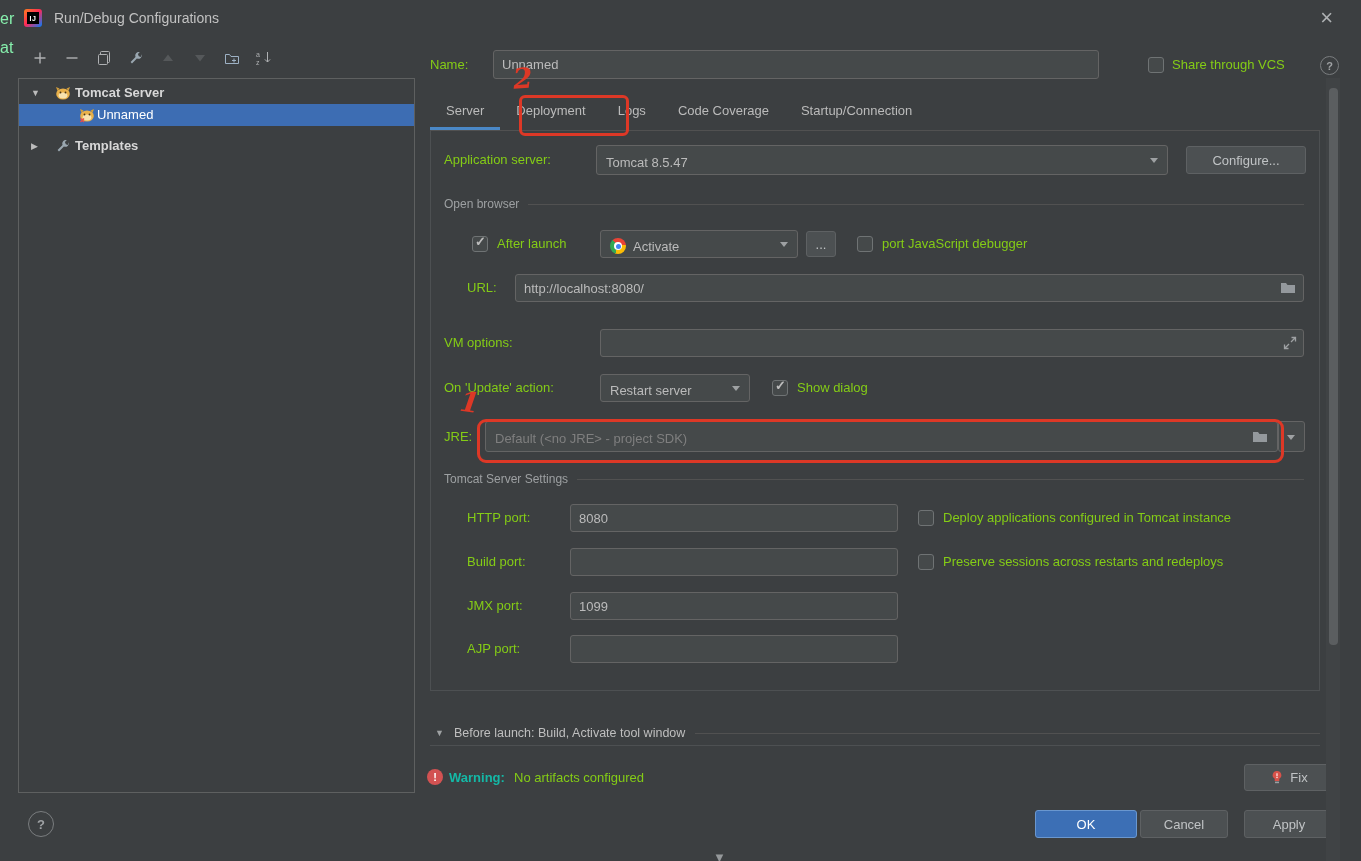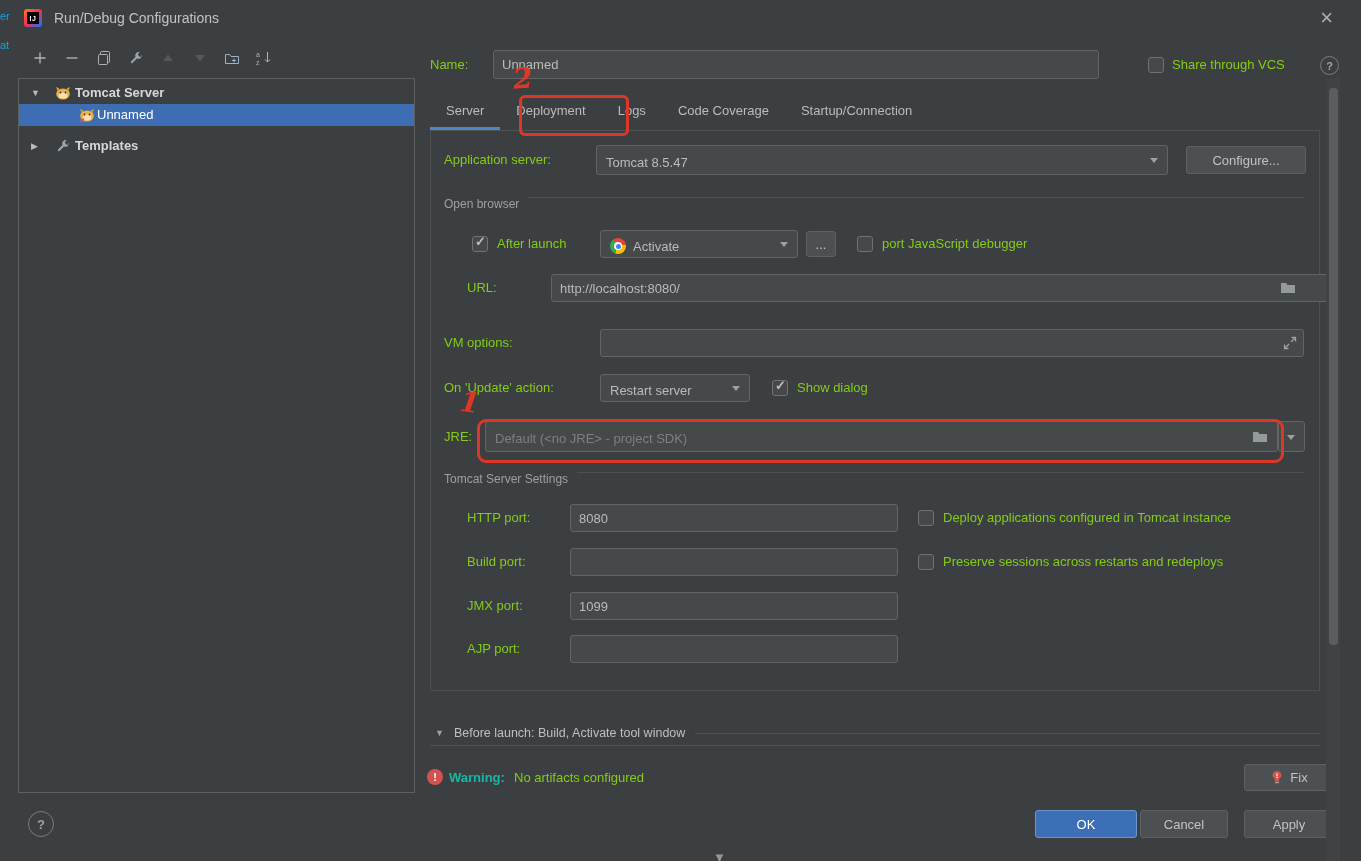--- a/index.html
+++ b/index.html
@@ -10,21 +10,21 @@
     -webkit-font-smoothing:antialiased;
   }
   .abs{position:absolute}
   
   .titlebar{position:absolute;left:0;top:0;right:0;height:36px;display:flex;align-items:center;padding-left:24px;box-sizing:border-box}
   .logo{width:18px;height:18px;border-radius:3px;background:linear-gradient(135deg,#fc801d 0%,#fe2857 48%,#007eff 100%);position:relative;margin-right:12px;flex:0 0 auto}
   .logo-inner{position:absolute;inset:3px;background:#000;color:#fff;font-size:7px;font-weight:bold;display:flex;align-items:center;justify-content:center;letter-spacing:.5px}
   .dlg-title{font-size:14px;color:#c2c2c2}
   .close-icon{position:absolute;right:28px;top:4px;font-size:22px;color:#aeb1b3;line-height:28px;cursor:default}
   .close-icon::before{content:"×"}
-  .bg-frag{position:absolute;left:0;color:#0ea5e9;font-size:11px}
+  .bg-frag{position:absolute;left:0;color:#86efac;font-size:16px}
   .bg-partial-icon{position:absolute;left:713px;top:850px;color:#95989a;font-size:13px}
   .bg-partial-icon::before{content:"▼"}
   
   .toolbar{position:absolute;left:32px;top:46px;height:24px;display:flex;gap:16px;align-items:center}
   .tool{width:16px;height:16px;display:flex;align-items:center;justify-content:center}
   .tree-panel{position:absolute;left:18px;top:78px;width:397px;height:715px;border:1px solid #5e6060;box-sizing:border-box;background:#3c3f41}
   .tree-row{position:absolute;left:0;right:0;height:22px;line-height:22px;white-space:nowrap}
   .tree-row.selected{background:#3d6db3;color:#fff}
   .tree-row .bold{font-weight:bold;color:#d7d7d7}
   .tw{position:absolute;font-size:9px;color:#bcbcbc;top:0}
@@ -33,21 +33,21 @@
   .ticon{position:absolute;top:3px;width:16px;height:16px}
   
   .lbl{position:absolute;color:#84cc16;white-space:nowrap}
   .tf{position:absolute;background:#45494a;border:1px solid #646464;border-radius:3px;box-sizing:border-box;color:#bbbbbb;font:13px "Liberation Sans",sans-serif;padding:0 8px;outline:none}
   .combo{position:absolute;background:#45494a;border:1px solid #646464;border-radius:3px;box-sizing:border-box;display:flex;align-items:center;padding:4px 28px 0 9px;color:#bbbbbb;cursor:default;white-space:nowrap;overflow:hidden}
   .combo-arrow{position:absolute;right:9px;top:50%;margin-top:-2px;width:0;height:0;border-left:4px solid transparent;border-right:4px solid transparent;border-top:5px solid #9ea1a3}
   .btn{position:absolute;background:#4c5052;border:1px solid #5e6163;border-radius:3px;color:#c0c3c5;font:13px "Liberation Sans",sans-serif;display:flex;align-items:center;justify-content:center;cursor:default;box-sizing:border-box;gap:6px}
   .btn.primary{background:#3c6fb5;border-color:#6a97cf;color:#ffffff}
   .checkbox{position:absolute;width:16px;height:16px;background:#45494a;border:1px solid #6f7374;border-radius:3px;box-sizing:border-box}
   .checkbox.checked::after{content:"✓";position:absolute;left:2px;top:-3px;font-size:13px;font-weight:bold;color:#bdbdbd}
-  .section{position:absolute;left:13px;right:15px;display:flex;color:#9da0a2;font-size:12px;white-space:nowrap}
+  .section{position:absolute;left:13px;right:15px;display:flex;align-items:center;color:#9da0a2;font-size:12px;white-space:nowrap}
   .section .line{flex:1;height:1px;background:#515151;margin-left:9px}
   .help-circle{position:absolute;width:17px;height:17px;border:1px solid #7a7d7f;border-radius:50%;color:#9fa2a4;font-size:11px;font-weight:bold;display:flex;align-items:center;justify-content:center}
   .help-circle::before{content:"?"}
   .row{position:absolute;left:0;right:0}
   
   .tabs{position:absolute;left:430px;top:94px;width:890px;height:37px;display:flex;border-bottom:1px solid #515151;box-sizing:border-box}
   .tab{padding:0 16px;line-height:34px;color:#bbbbbb;cursor:default}
   .tab.active{box-shadow:inset 0 -3px 0 #4a88c7}
   
   .panel{position:absolute;left:430px;top:131px;width:890px;height:560px;border:1px solid #4d5052;border-top:none;box-sizing:border-box}
@@ -214,21 +214,21 @@
     </div>
     <div class="btn" style="left:375px;top:2px;width:30px;height:26px">
       <span>...</span>
     </div>
     <div class="checkbox" style="left:426px;top:7px"></div>
     <span class="lbl" style="left:451px;line-height:30px">port JavaScript debugger</span>
   </div>
 
   <div class="row" style="top:143px;height:28px">
     <span class="lbl" style="left:36px;line-height:28px">URL:</span>
-    <input class="tf" style="left: 84px; top: 0px; width: 789px; height: 28px; padding-right: 32px; margin-left: 36px;" value="http://localhost:8080/">
+    <input class="tf" style="left: 84px; top: 0px; width: 789px; height: 28px; padding-right: 32px;" value="http://localhost:8080/">
     <span class="abs" style="left:849px;top:6px">
       <svg width="16" height="16" viewBox="0 0 16 16">
           <path d="M1 3h5l1.5 2H15v8H1z" fill="#94999d"></path>
         </svg>
     </span>
   </div>
 
   <div class="row" style="top:198px;height:28px">
     <span class="lbl" style="left:13px;line-height:28px">VM options:</span>
     <input class="tf" style="left: 169px; top: 0px; width: 704px; height: 28px; padding-right: 30px;" value="">

